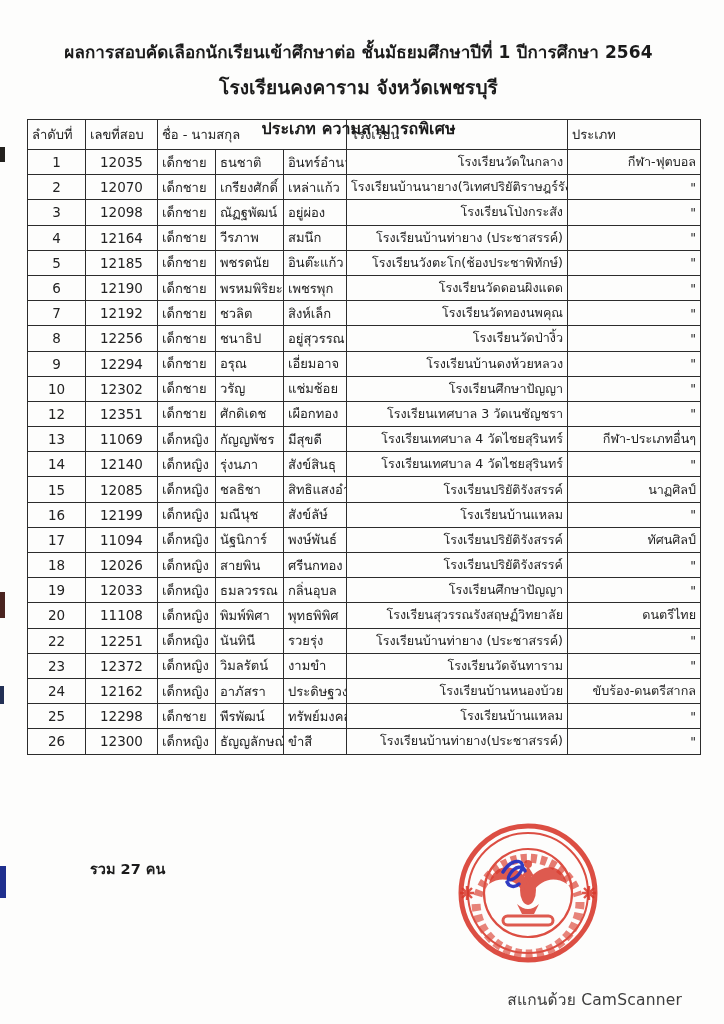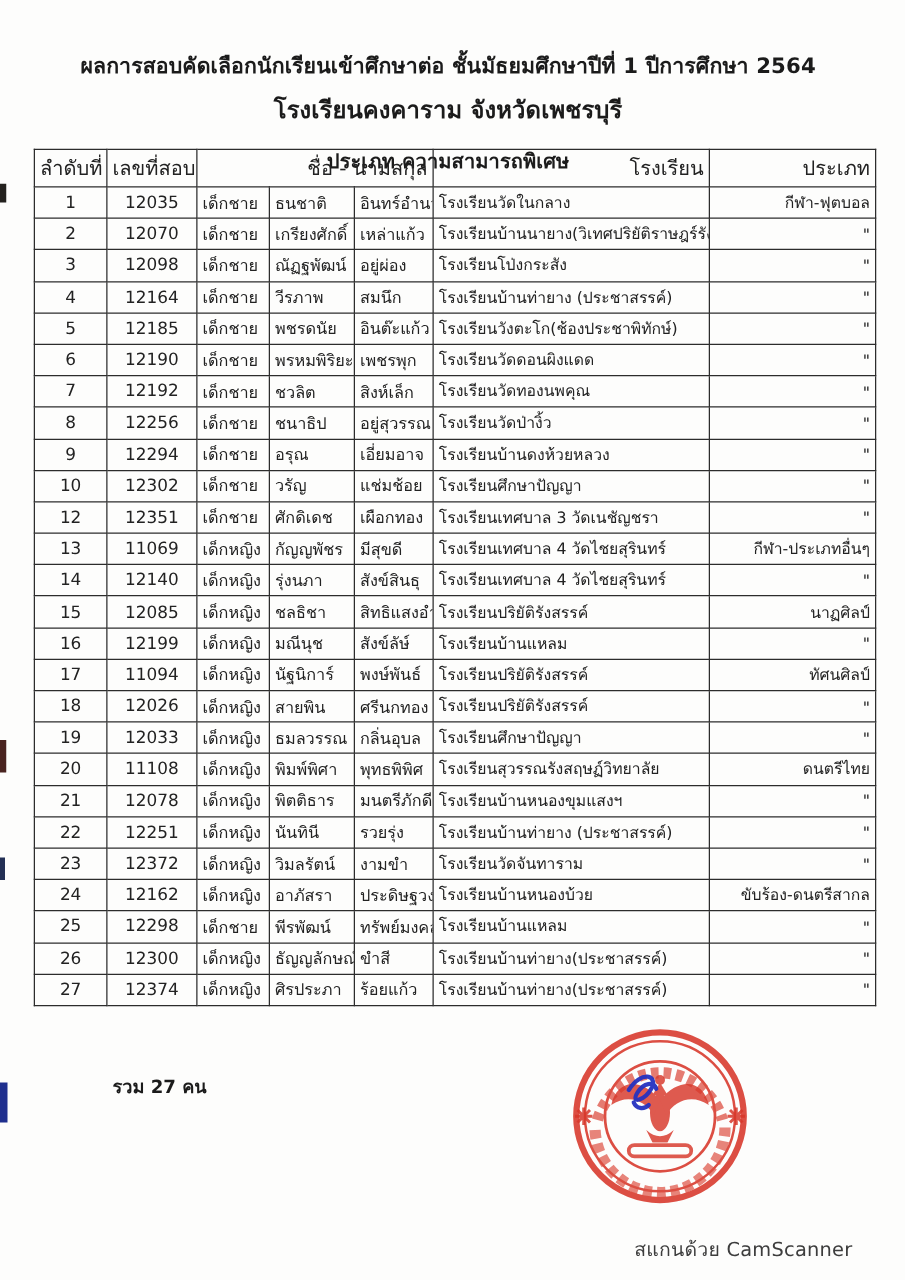--- a/index.html
+++ b/index.html
@@ -19,25 +19,25 @@
   table.results {
     position:absolute; left:27px; top:119px;
     width:673px; border-collapse:collapse; table-layout:fixed;
     font-size:13px; color:#222;
   }
   table.results th, table.results td {
     border:1.4px solid #2c2c2c;
     padding:0 4px;
     overflow:hidden; white-space:nowrap;
   }
-  table.results th { height:29px; font-weight:normal; font-size:16px; text-align:right; }
+  table.results th { height:29px; font-weight:normal; font-size:13px; text-align:left; }
   table.results td { height:24.2px; }
   td.c-no, td.c-exam { text-align:center; font-size:13.5px; }
   td.c-title, td.c-first, td.c-last { text-align:left; }
-  td.c-school { text-align:left; font-size:12.6px; }
+  td.c-school { text-align:right; font-size:12.6px; }
   td.c-cat { text-align:right; font-size:12.6px; }
 
   .total-line { position:absolute; left:90px; top:857px; font-size:14.5px; font-weight:bold; }
 
   .stamp-wrap { position:absolute; left:447px; top:810px; width:165px; height:170px; }
 
   .watermark {
     position:absolute; right:42px; top:987px;
     font-size:15.5px; color:#3d3d3d; letter-spacing:.2px;
   }
@@ -243,29 +243,20 @@
         <tr>
       <td class="c-no">20</td>
       <td class="c-exam">11108</td>
       <td class="c-title">เด็กหญิง</td>
       <td class="c-first">พิมพ์พิศา</td>
       <td class="c-last">พุทธพิพิศ</td>
       <td class="c-school">โรงเรียนสุวรรณรังสฤษฏ์วิทยาลัย</td>
       <td class="c-cat">ดนตรีไทย</td>
     </tr>
         <tr>
-      <td class="c-no">21</td>
-      <td class="c-exam">12078</td>
-      <td class="c-title">เด็กหญิง</td>
-      <td class="c-first">พิตติธาร</td>
-      <td class="c-last">มนตรีภักดี</td>
-      <td class="c-school">โรงเรียนบ้านหนองขุมแสงฯ</td>
-      <td class="c-cat">"</td>
-    </tr>
-        <tr>
       <td class="c-no">22</td>
       <td class="c-exam">12251</td>
       <td class="c-title">เด็กหญิง</td>
       <td class="c-first">นันทินี</td>
       <td class="c-last">รวยรุ่ง</td>
       <td class="c-school">โรงเรียนบ้านท่ายาง (ประชาสรรค์)</td>
       <td class="c-cat">"</td>
     </tr>
         <tr>
       <td class="c-no">23</td>
@@ -293,29 +284,20 @@
       <td class="c-last">ทรัพย์มงคล</td>
       <td class="c-school">โรงเรียนบ้านแหลม</td>
       <td class="c-cat">"</td>
     </tr>
         <tr>
       <td class="c-no">26</td>
       <td class="c-exam">12300</td>
       <td class="c-title">เด็กหญิง</td>
       <td class="c-first">ธัญญลักษณ์</td>
       <td class="c-last">ขำสี</td>
-      <td class="c-school">โรงเรียนบ้านท่ายาง(ประชาสรรค์)</td>
-      <td class="c-cat">"</td>
-    </tr>
-        <tr>
-      <td class="c-no">27</td>
-      <td class="c-exam">12374</td>
-      <td class="c-title">เด็กหญิง</td>
-      <td class="c-first">ศิรประภา</td>
-      <td class="c-last">ร้อยแก้ว</td>
       <td class="c-school">โรงเรียนบ้านท่ายาง(ประชาสรรค์)</td>
       <td class="c-cat">"</td>
     </tr>
       </tbody>
   </table>
 
   <div class="total-line">รวม 27 คน</div>
 
   <div class="stamp-wrap">
     <svg width="165" height="170" viewBox="0 0 165 170">

